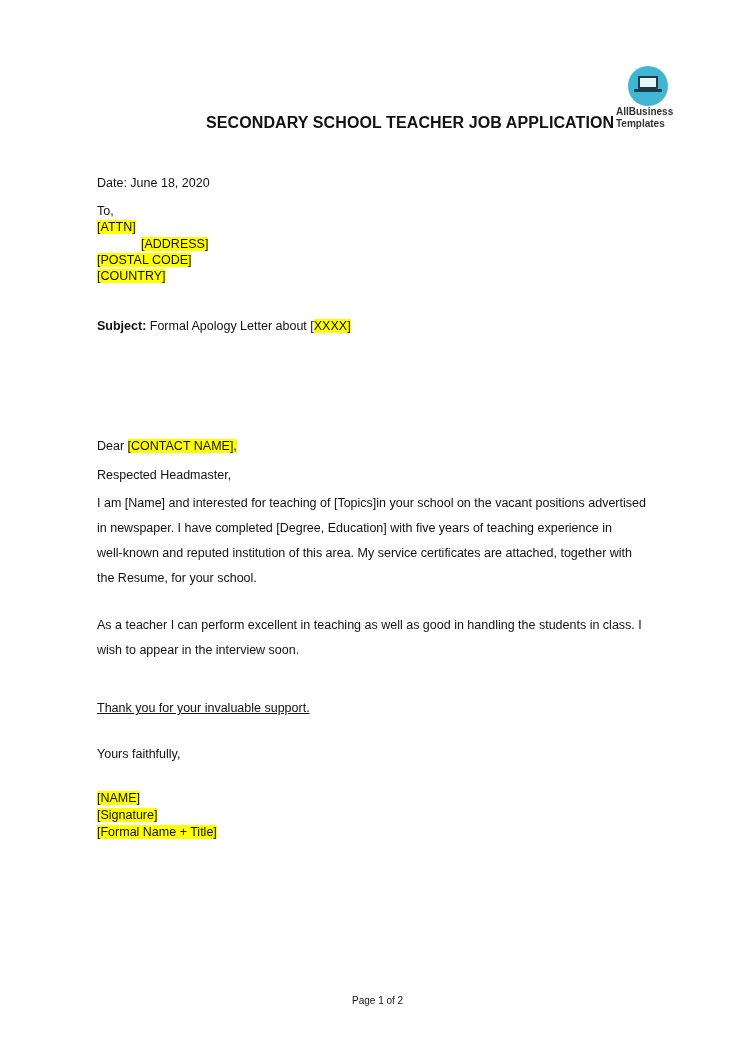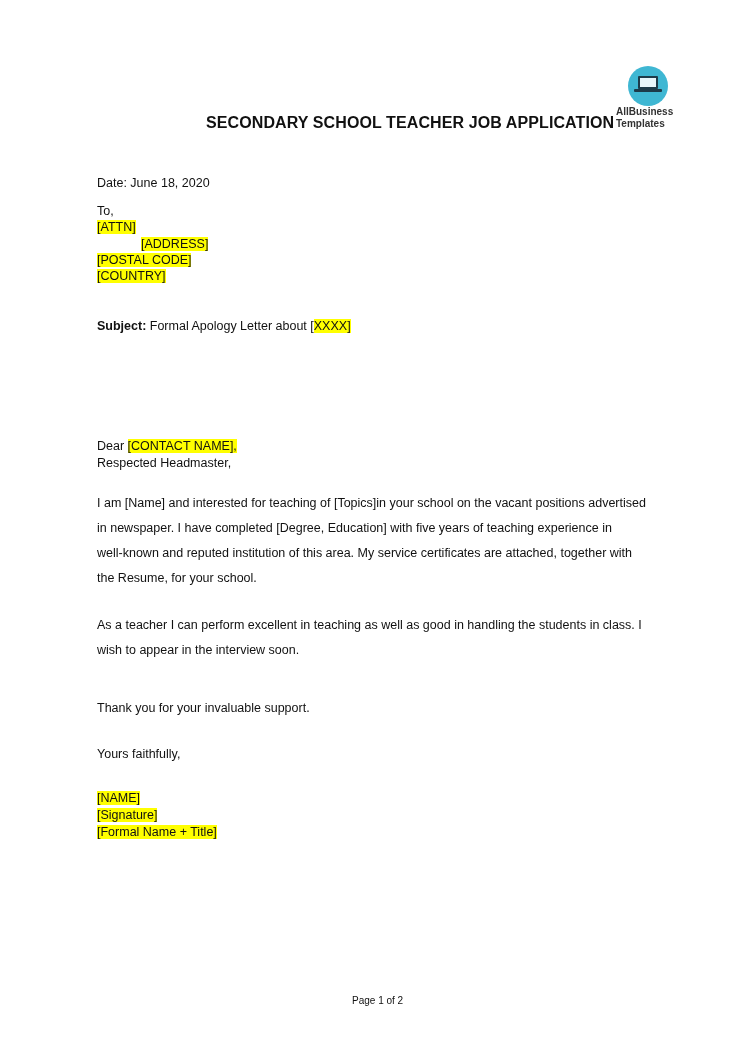--- a/index.html
+++ b/index.html
@@ -43,34 +43,34 @@
 <div class="abs line" style="left:97px; top:269px;"><span class="hl">[COUNTRY]</span></div>
 
 <div class="abs line" style="left:97px; top:319px;">
   <b>Subject:</b><span> Formal Apology Letter about [</span><span class="hl">XXXX]</span>
 </div>
 
 <div class="abs line" style="left:97px; top:397px;margin-top:42px;">
   <span>Dear </span><span class="hl">[CONTACT NAME],</span>
 </div>
 
-<div class="abs line" style="left:97px; top:456px;text-align:center;">Respected Headmaster,</div>
+<div class="abs line" style="left:97px; top:468px;text-align:center;">Respected Headmaster,</div>
 
 <div>
   <div class="abs line" style="left:97px; top:496px;">I am  [Name] and interested for teaching of [Topics]in your school on the vacant positions advertised</div>
   <div class="abs line" style="left:97px; top:521px;">in newspaper. I have completed  [Degree, Education]  with five years of teaching experience in</div>
   <div class="abs line" style="left:97px; top:546px;">well-known and reputed institution of this area. My service certificates are attached, together with</div>
   <div class="abs line" style="left:97px; top:571px;">the Resume,  for your school.</div>
 </div>
 
 <div>
   <div class="abs line" style="left:97px; top:618px;">As a teacher I can perform excellent in teaching as well as good in handling the students in class. I</div>
   <div class="abs line" style="left:97px; top:643px;">wish to appear in the interview soon.</div>
 </div>
 
-<div class="abs line" style="left:97px; top:701px;">Thank you for your invaluable support.</div>
+<div class="abs line" style="left:97px; top:701px;text-decoration:underline;">Thank you for your invaluable support.</div>
 <div class="abs line" style="left:97px; top:747px;">Yours faithfully,</div>
 
 <div class="abs line" style="left:97px; top:791px;"><span class="hl">[NAME]</span></div>
 <div class="abs line" style="left:97px; top:808px;"><span class="hl">[Signature]</span></div>
 <div class="abs line" style="left:97px; top:825px;"><span class="hl">[Formal Name + Title]</span></div>
 
 <div class="abs footer" style="left:352px; top:995px;">Page 1 of 2</div>
 
 </body></html>

